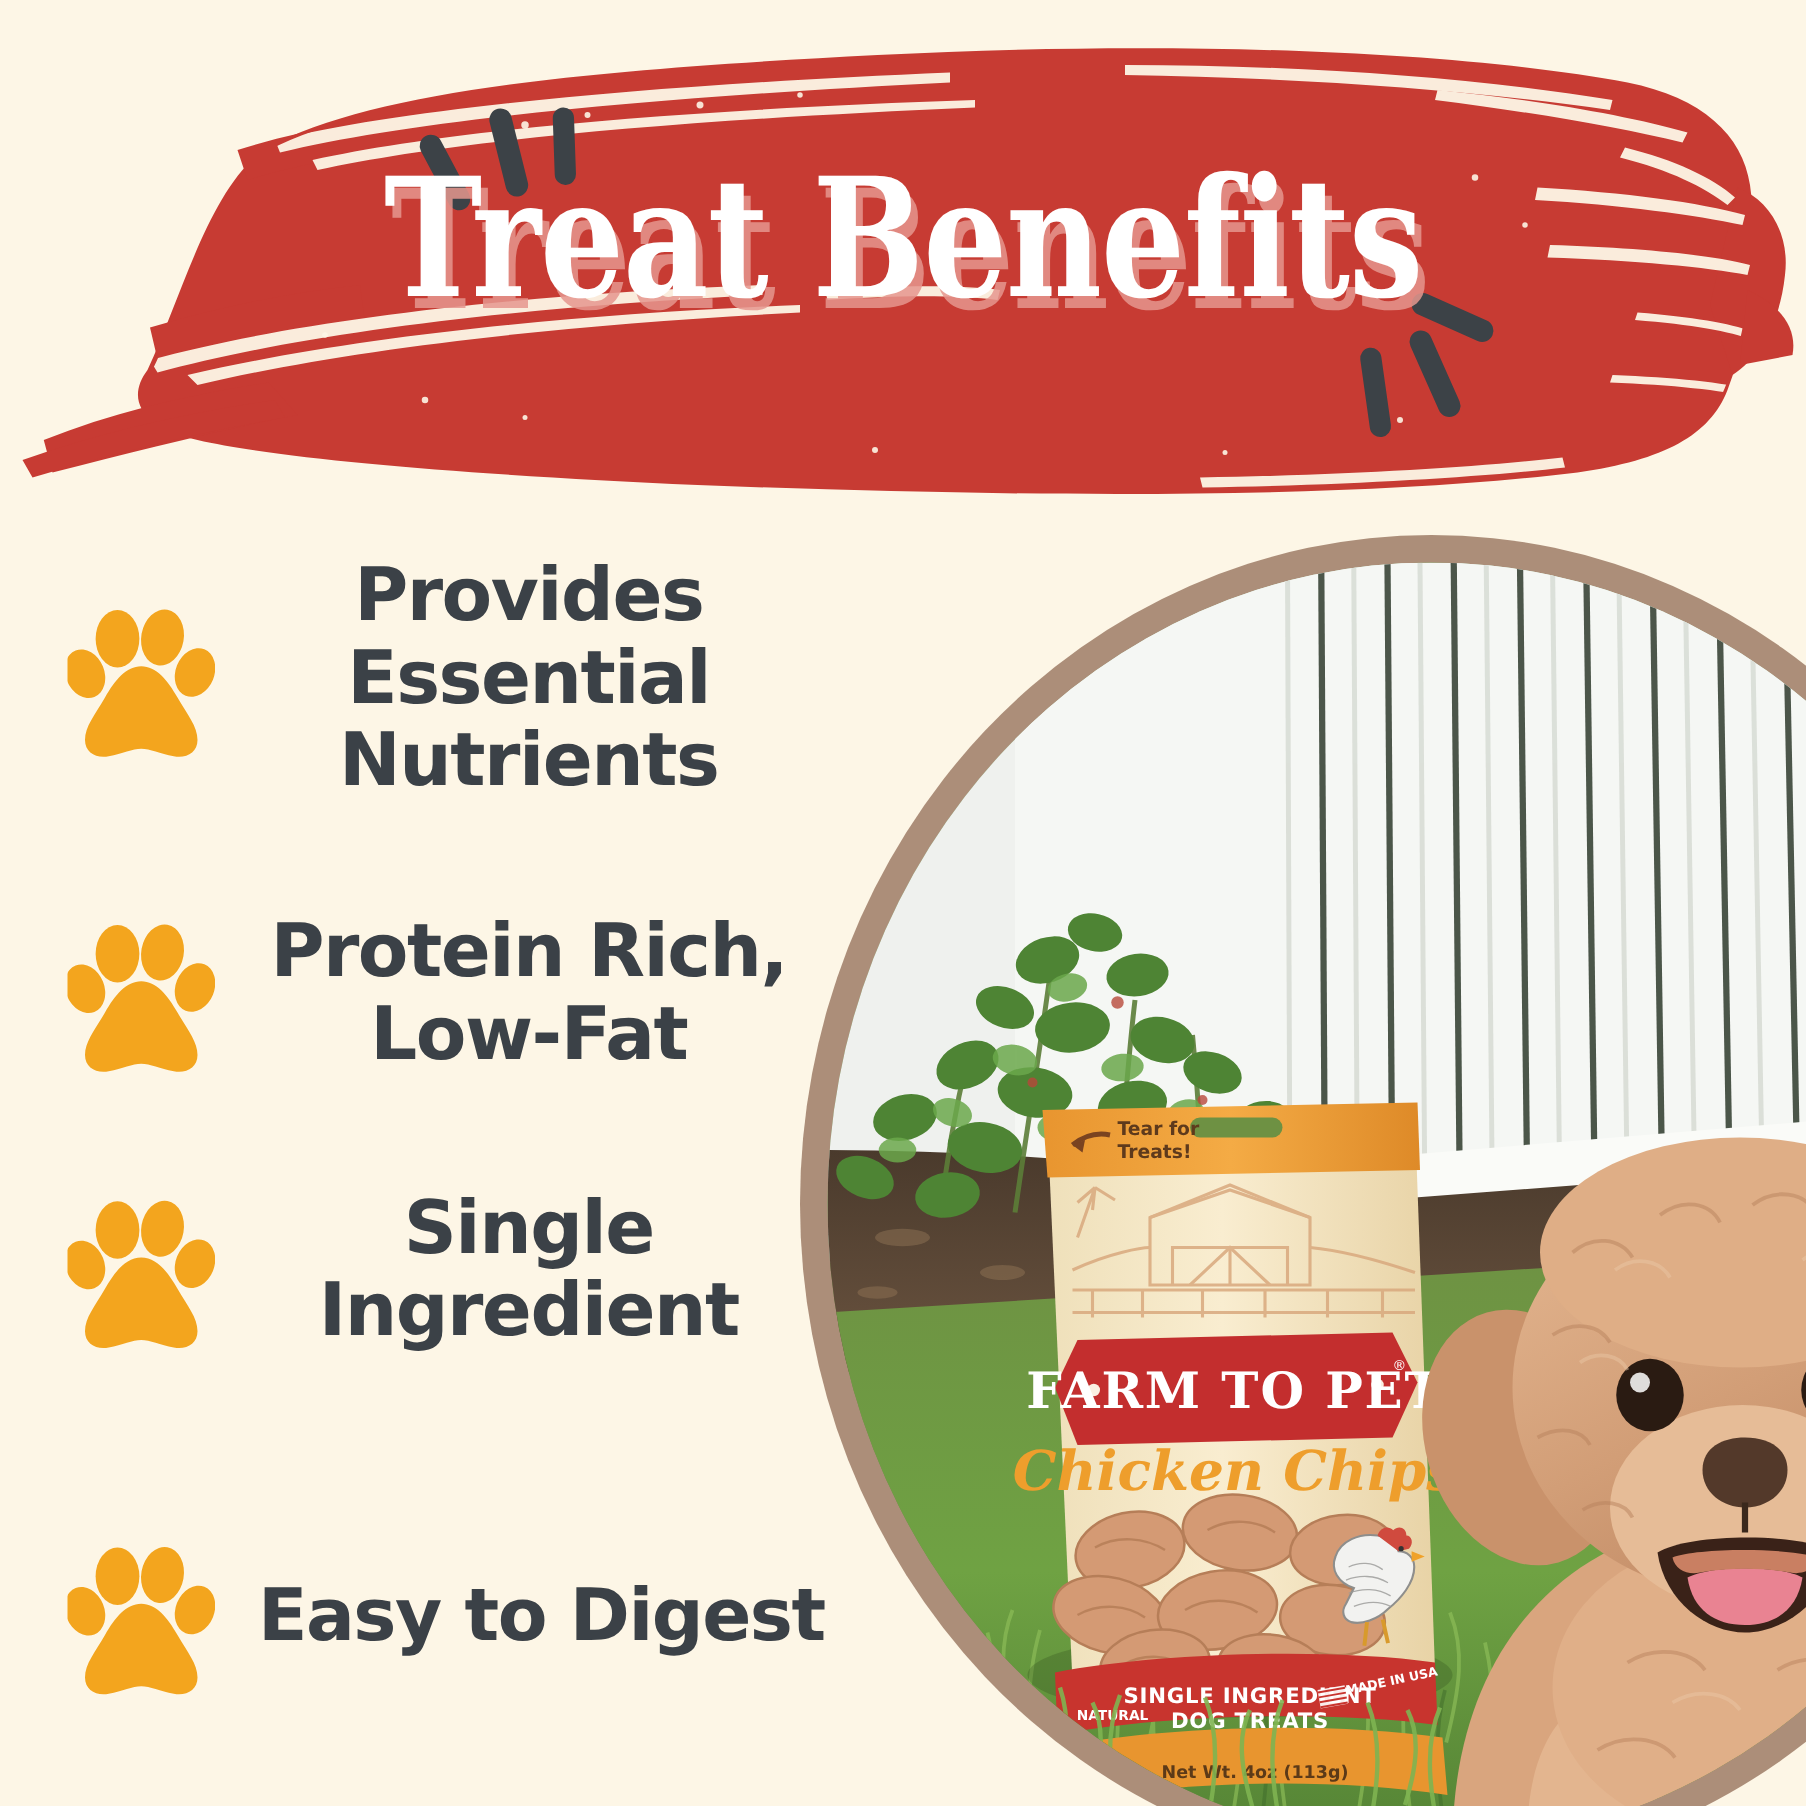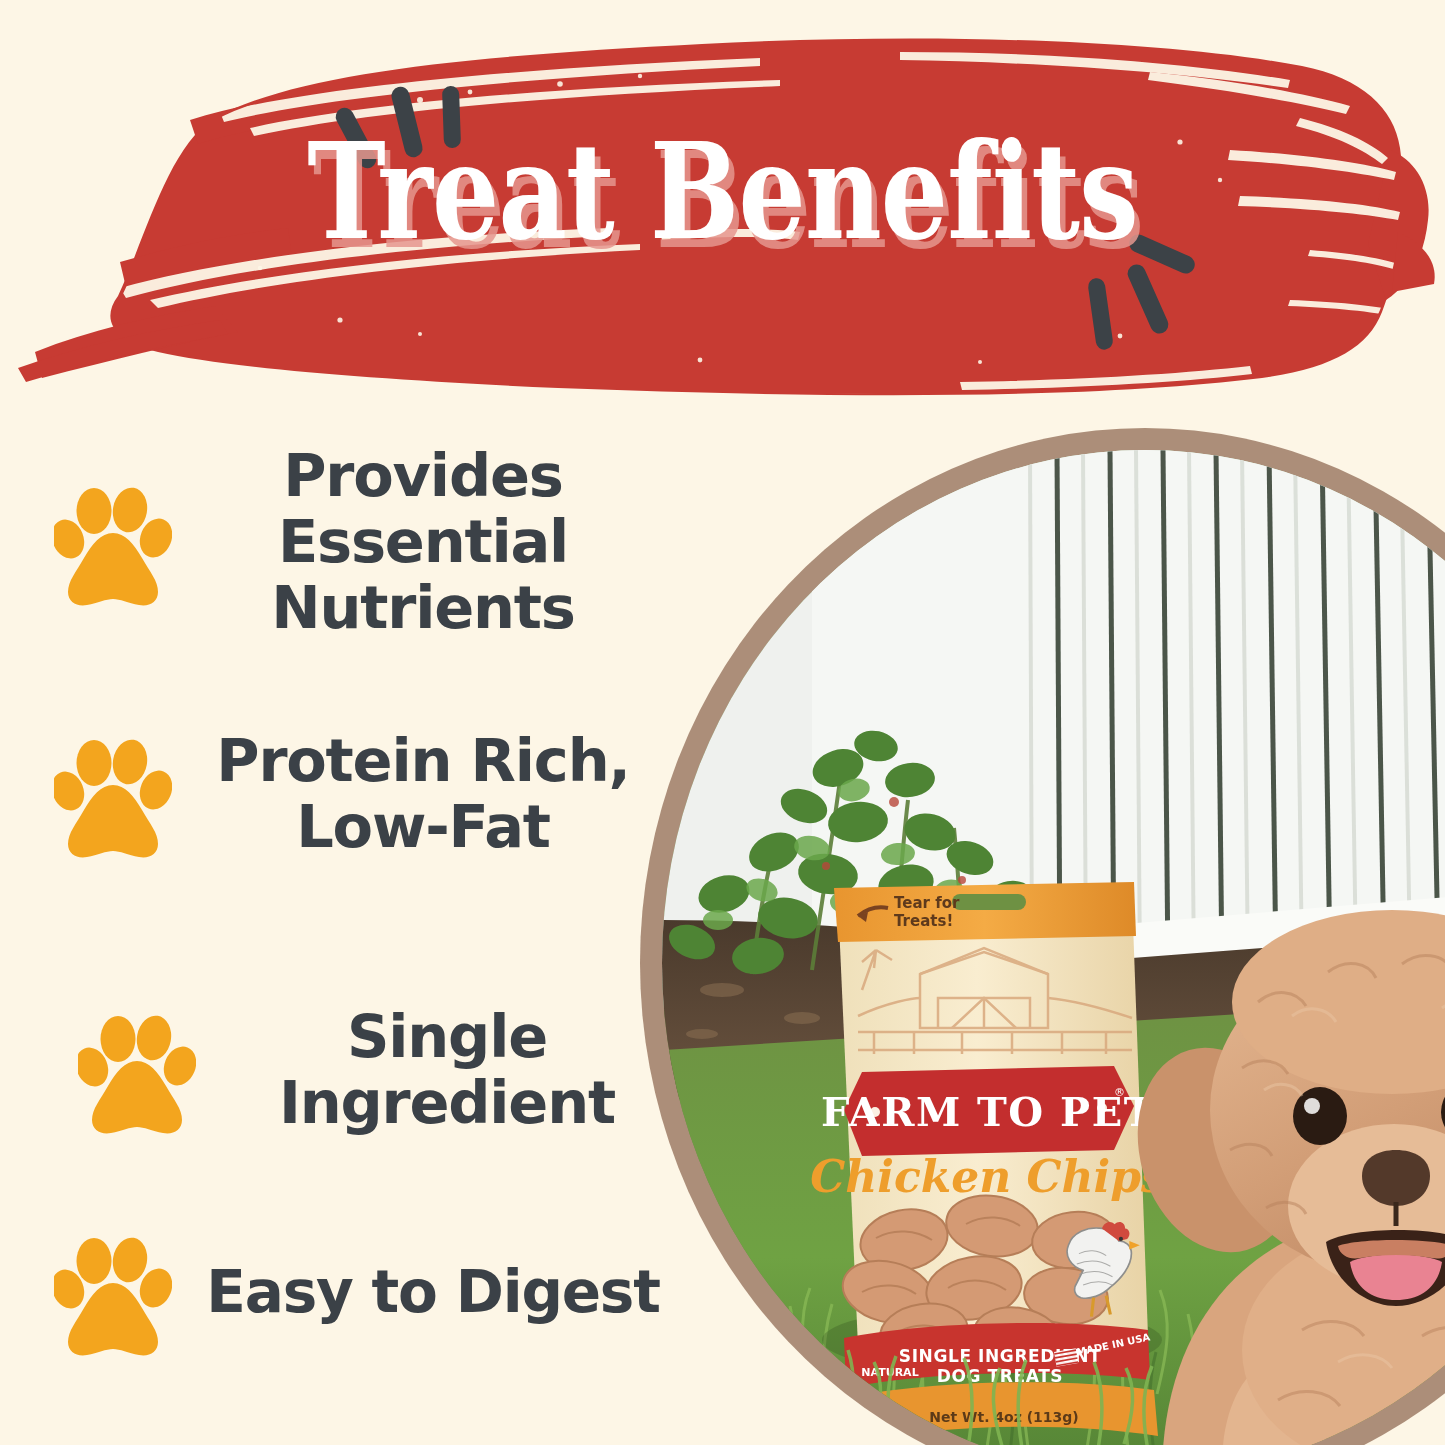--- a/index.html
+++ b/index.html
@@ -49,21 +49,21 @@
   }
   .benefit-row {
     position: absolute;
     left: 0;
     width: 700px;
     display: flex;
     align-items: center;
   }
   .benefit-row.r0 { top: 0px;   height: 180px; }
   .benefit-row.r1 { top: 252px; height: 180px; }
-  .benefit-row.r2 { top: 528px; height: 180px; margin-left: 24px; }
+  .benefit-row.r2 { top: 473px; height: 180px; }
   .benefit-row.r3 { top: 760px; height: 160px; gap: 20px; }
 
   .paw-icon {
     flex: 0 0 118px;
     width: 118px; height: 128px;
     margin-left: 54px;
     display: block;
   }
   .benefit-text {
     flex: 1 1 auto;

